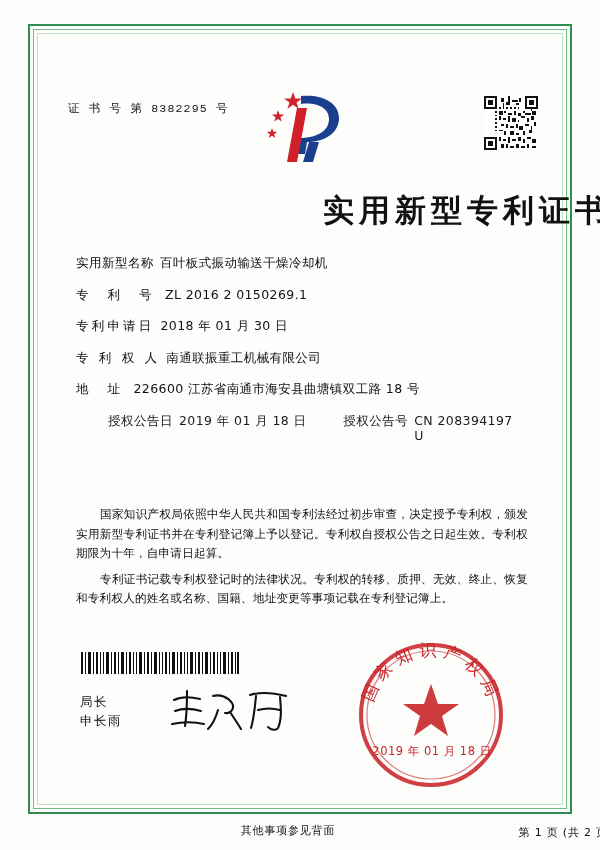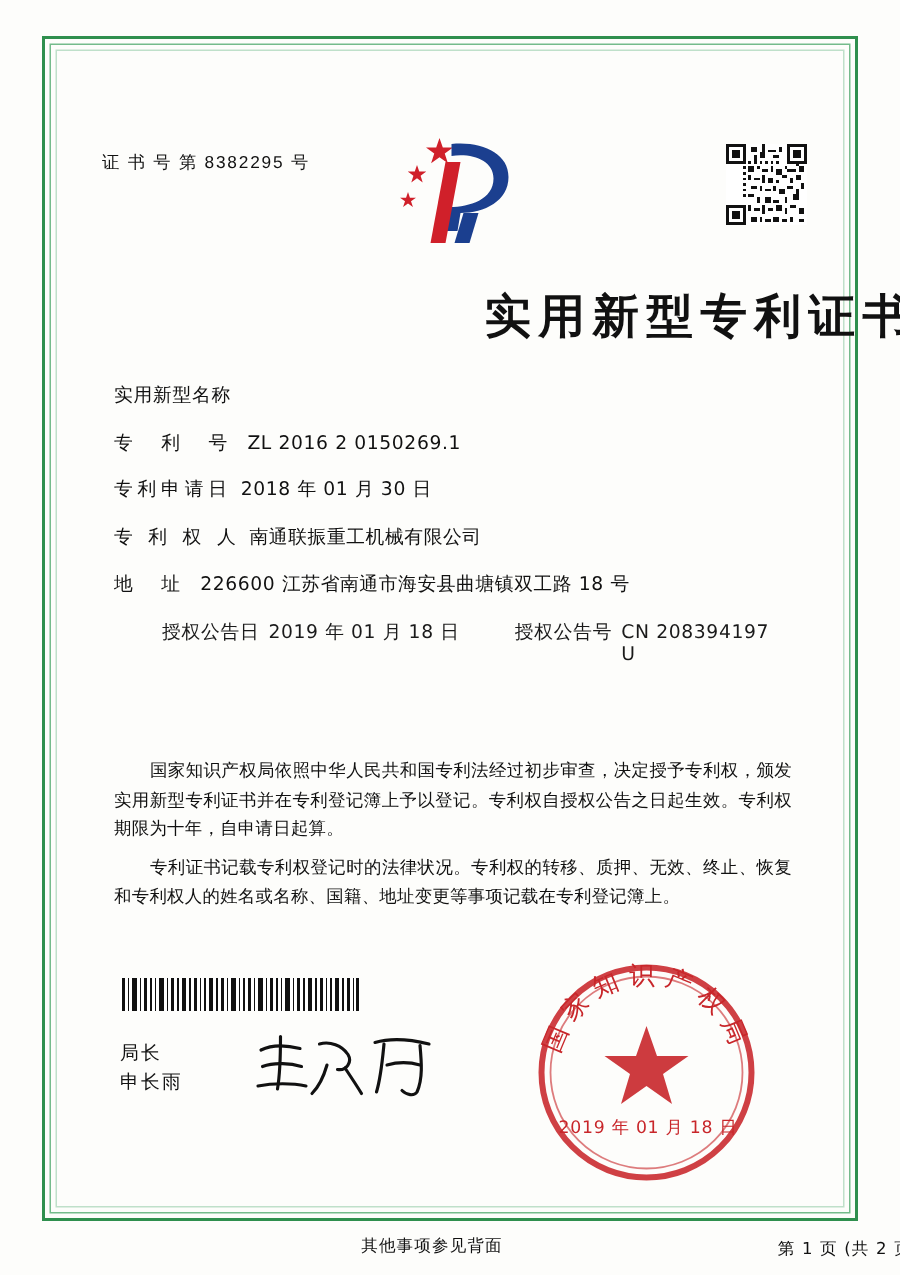--- a/index.html
+++ b/index.html
@@ -52,21 +52,21 @@
   }
 
   
   .cert-no {
     position: absolute;
     left: 68px;
     top: 101px;
     font-size: 11.5px;
     letter-spacing: 1.2px;
     color: #111;
-    font-family: Liberation Sans, sans-serif;
+    font-family: Liberation Mono, monospace;
   }
 
   
   .qr {
     position: absolute;
     right: 62px;
     top: 96px;
     width: 54px;
     height: 54px;
   }
@@ -341,20 +341,21 @@
       <path d="M56 54 L66 54 L60 74 L50 74 Z" fill="#1b3f8f"></path>
     </svg>
   </div>
 
   <div class="main-title">实用新型专利证书</div>
 
   <div class="fields">
 
     <div class="field-row">
       <span class="field-label">实用新型名称</span>
+      <span class="field-value">百叶板式振动输送干燥冷却机</span>
     </div>
 
 
     <div class="field-row">
       <span class="field-label lbl-spread-3">专 利 号</span>
       <span class="field-value">ZL 2016 2 0150269.1</span>
     </div>
 
     <div class="field-row">
       <span class="field-label lbl-spread-4">专利申请日</span>

